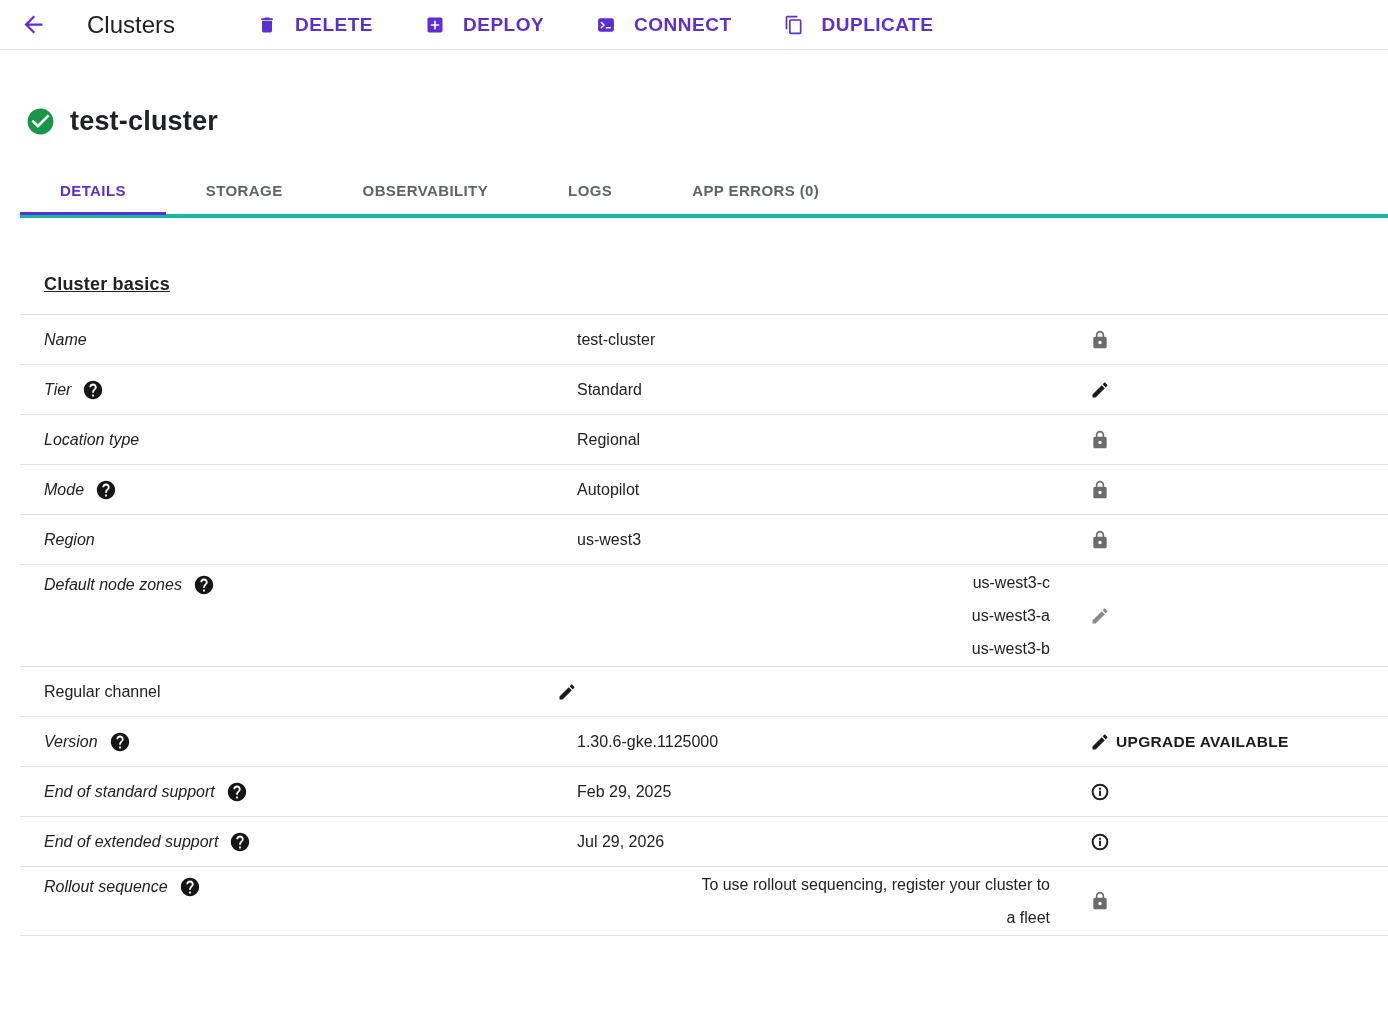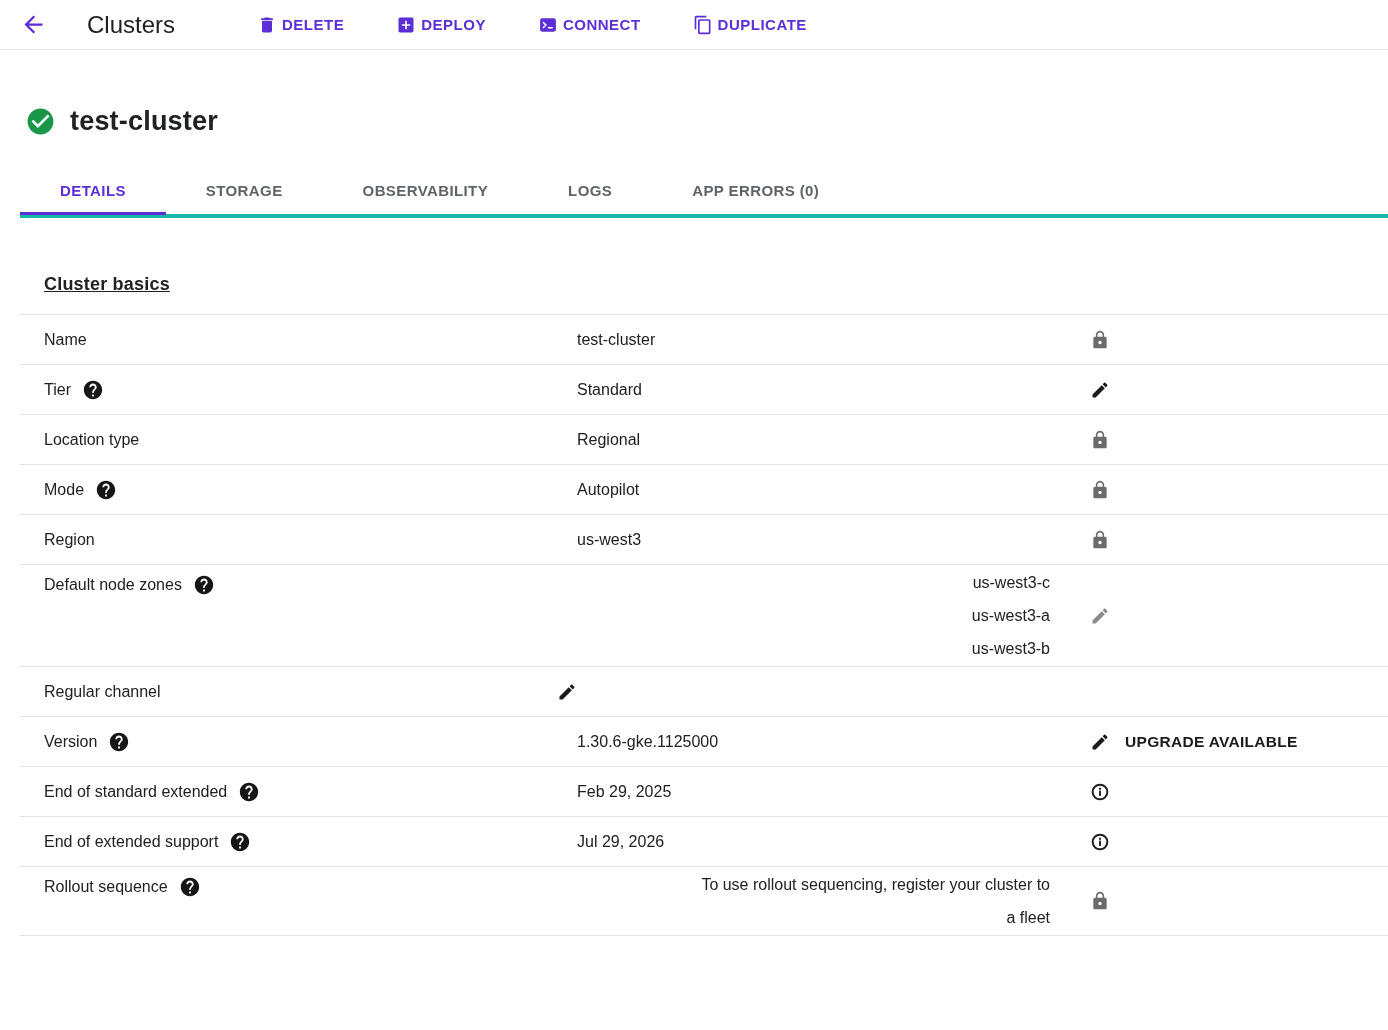--- a/index.html
+++ b/index.html
@@ -15,22 +15,22 @@
     --divider:#e3e3e3;
   }
   svg { display:block; }
 
   
   .toolbar { display:flex; align-items:center; height:50px; border-bottom:1px solid #e4e4e7; padding-left:12px; }
   .back-btn { background:none; border:none; width:42px; height:42px; display:flex; align-items:center; justify-content:center; cursor:pointer; }
   .back-btn svg { width:27px; height:27px; fill:var(--accent); }
   .toolbar-title { font-size:24px; font-weight:400; margin-left:33px; color:#202124; white-space:nowrap; }
   .toolbar-actions { display:flex; align-items:center; margin-left:70px; gap:28px; }
-  .action-btn { display:flex; align-items:center; gap:5px; background:none; border:none; cursor:pointer;
-    color:var(--accent); font-family:"Liberation Sans",sans-serif; font-size:15px; font-weight:700;
+  .action-btn { display:flex; align-items:center; gap:18px; background:none; border:none; cursor:pointer;
+    color:var(--accent); font-family:"Liberation Sans",sans-serif; font-size:19px; font-weight:700;
     letter-spacing:.5px; padding:8px 12px; }
   .action-btn .action-icon svg { width:20px; height:20px; fill:currentColor; }
 
   
   .cluster-header { display:flex; align-items:center; gap:14px; margin:56px 0 0 25px; }
   .check-icon svg { width:31px; height:31px; fill:var(--green); }
   .cluster-name { font-size:27px; font-weight:700; letter-spacing:.2px; }
 
   
   .tabs { display:flex; margin-left:20px; margin-top:29px; border-bottom:4px solid #14b8a6; }
@@ -40,25 +40,25 @@
   .tab.active::after { content:""; position:absolute; left:0; right:0; bottom:-1px; height:3px; background:var(--accent); }
 
   
   .section-title { font-size:18px; font-weight:700; margin:56px 0 19px 44px; letter-spacing:.2px;text-decoration:underline; }
 
   
   .table { margin-left:20px; }
   .row { display:flex; align-items:center; min-height:50px; border-top:1px solid var(--divider); padding-left:24px; }
   .table .row:last-child { border-bottom:1px solid var(--divider); }
   .label-cell { width:533px; flex-shrink:0; display:flex; align-items:center; gap:11px; }
-  .row-label { font-size:16px; color:#202124; }
+  .row-label { font-size:16px; color:#202124;font-style:italic; }
   .help-badge { display:inline-flex; cursor:pointer; }
   .help-badge svg { width:22px; height:22px; fill:#161616; }
   .value-cell { width:473px; flex-shrink:0; font-size:16px; line-height:33px; color:#202124; }
-  .icons-cell { margin-left:40px; display:flex; align-items:center; gap:15px; }
+  .icons-cell { margin-left:40px; display:flex; align-items:center; gap:6px; }
   .row-icon svg { width:20px; height:20px; }
   .row-icon.lock svg { fill:#6b6b6b; }
   .row-icon.edit svg { fill:#1b1b1b; }
   .row-icon.edit-disabled svg { fill:#8a8a8a; }
   .row-icon.info svg { fill:#161616; }
   .row-icon.edit, .row-icon.edit-disabled, .row-icon.info { cursor:pointer; }
   .row-action { font-size:15.5px; font-weight:700; letter-spacing:.3px; color:#1b1b1b; cursor:pointer; white-space:nowrap; }
   .row.multi { align-items:center;text-align:right; }
   .row.multi .label-cell { align-self:flex-start; margin-top:9px; }
   .row.multi .value-cell { padding:1px 0; }
@@ -297,21 +297,21 @@
             <path d="M3 17.25V21h3.75L17.81 9.94l-3.75-3.75L3 17.25zM20.71 7.04c.39-.39.39-1.02 0-1.41l-2.34-2.34c-.39-.39-1.02-.39-1.41 0l-1.83 1.83 3.75 3.75 1.83-1.83z"></path>
           </svg>
         </span>
         <span class="row-action">UPGRADE AVAILABLE</span>
       </div>
   </div>
 
 
   <div class="row">
     <div class="label-cell">
-      <span class="row-label">End of standard extended</span>
+      <span class="row-label">End of standard support</span>
       <span class="help-badge">
         <svg viewBox="0 0 24 24">
             <path d="M12 2C6.48 2 2 6.48 2 12s4.48 10 10 10 10-4.48 10-10S17.52 2 12 2zm1 17h-2v-2h2v2zm2.07-7.75l-.9.92C13.45 12.9 13 13.5 13 15h-2v-.5c0-1.1.45-2.1 1.17-2.83l1.24-1.26c.37-.36.59-.86.59-1.41 0-1.1-.9-2-2-2s-2 .9-2 2H8c0-2.21 1.79-4 4-4s4 1.79 4 4c0 .88-.36 1.68-.93 2.25z"></path>
           </svg>
       </span>
     </div>
     <div class="value-cell">
         <div class="value-line">Feb 29, 2025</div>
       </div>
     <div class="icons-cell">

